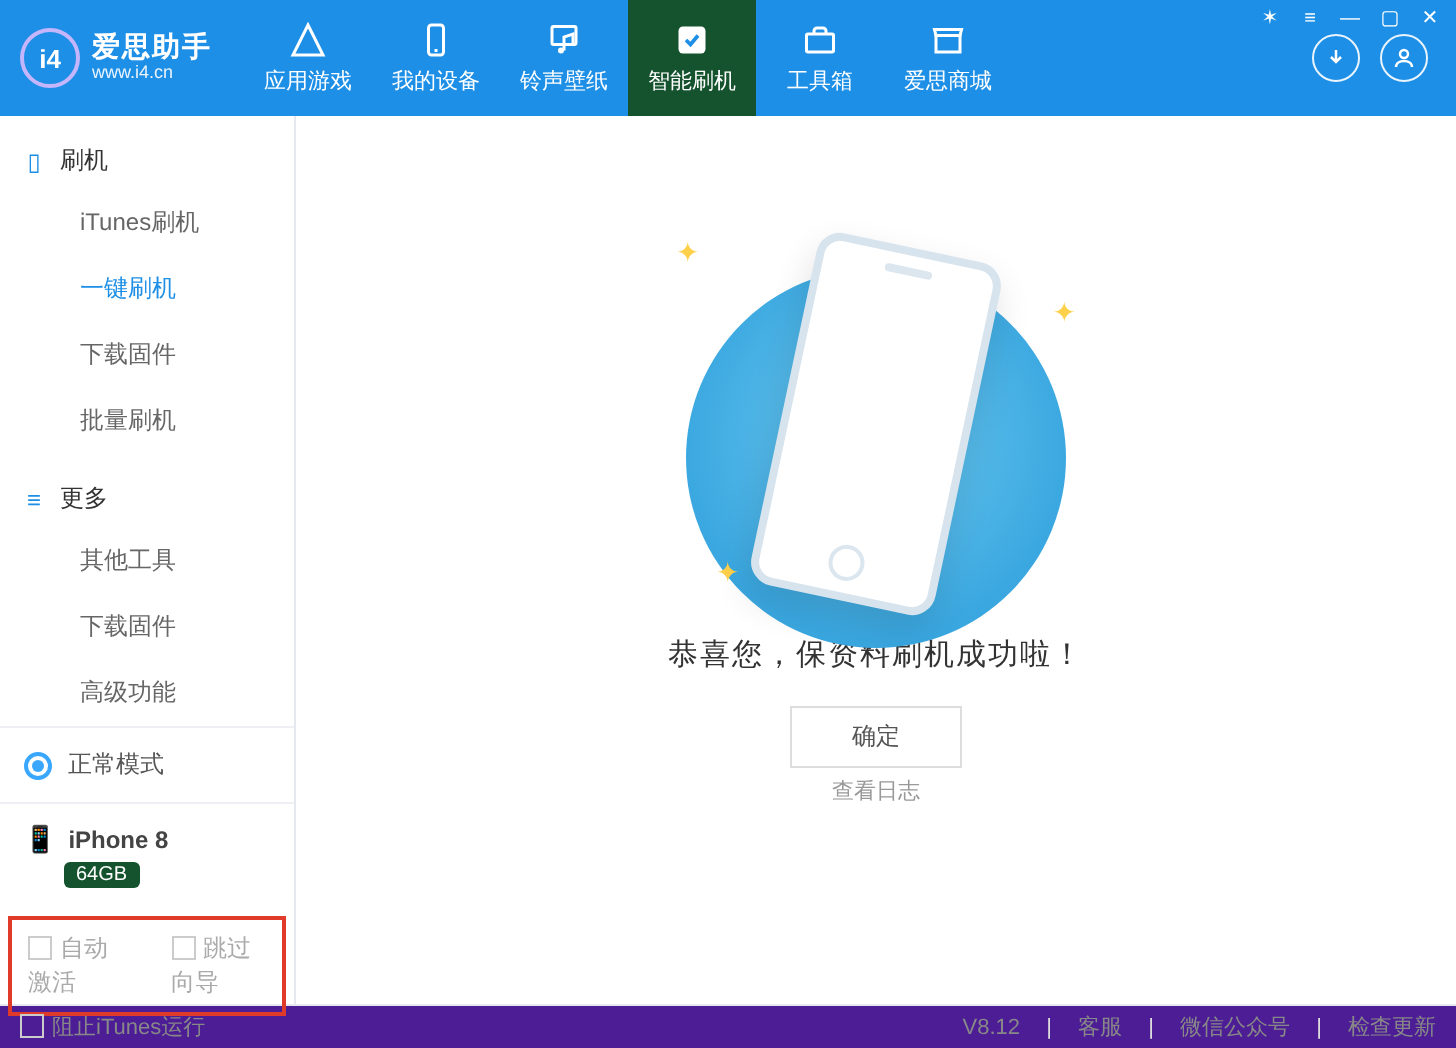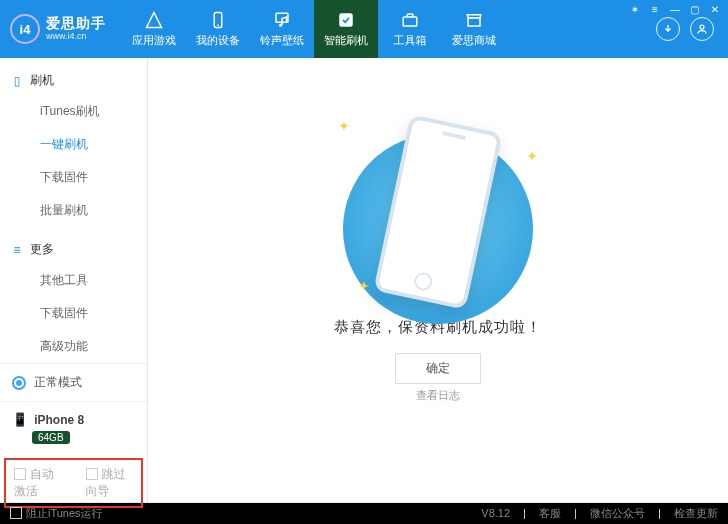--- a/index.html
+++ b/index.html
@@ -49,21 +49,21 @@
   .ribbon { position:absolute; left:50%; top:110px; transform:translateX(-50%);}
   .ribbon .band { background:#f7b733; color:#fff; font-weight:900; font-size:24px; letter-spacing:1px; padding:6px 26px; position:relative;}
   .ribbon .band::before,.ribbon .band::after{content:"";position:absolute; top:0; width:0; height:0; border:20px solid #f7b733;}
   .ribbon .band::before{left:-28px; border-left-color:transparent;}
   .ribbon .band::after{right:-28px; border-right-color:transparent;}
   .sparkle { color:#ffd04a; position:absolute; font-size:14px;}
   .msg { font-size:15px; color:#333; letter-spacing:1px;}
   .okbtn { display:inline-block; margin-top:16px; border:1px solid #ddd; padding:6px 30px; font-size:12px; color:#555; cursor:pointer; background:#fff;text-align:center;}
   .viewlog { font-size:11px; color:#999; margin-top:4px; cursor:pointer;}
 
-  .statusbar { height:22px; background:#000000; border-top:1px solid #e6e8ef; font-size:11px; color:#888; display:flex; align-items:center; padding:0 10px; justify-content:space-between;}
+  .statusbar { height:22px; background:#4c1d95; border-top:1px solid #e6e8ef; font-size:11px; color:#888; display:flex; align-items:center; padding:0 10px; justify-content:space-between;}
   .statusbar .right span{ margin-left:10px;}
   .statusbar .right .sep{ color:#ddd;}
 </style>
 </head>
 <body>
 
 <div class="header">
   <div class="logo">
     <div class="logo-circle">i4</div>
     <div class="logo-text">

